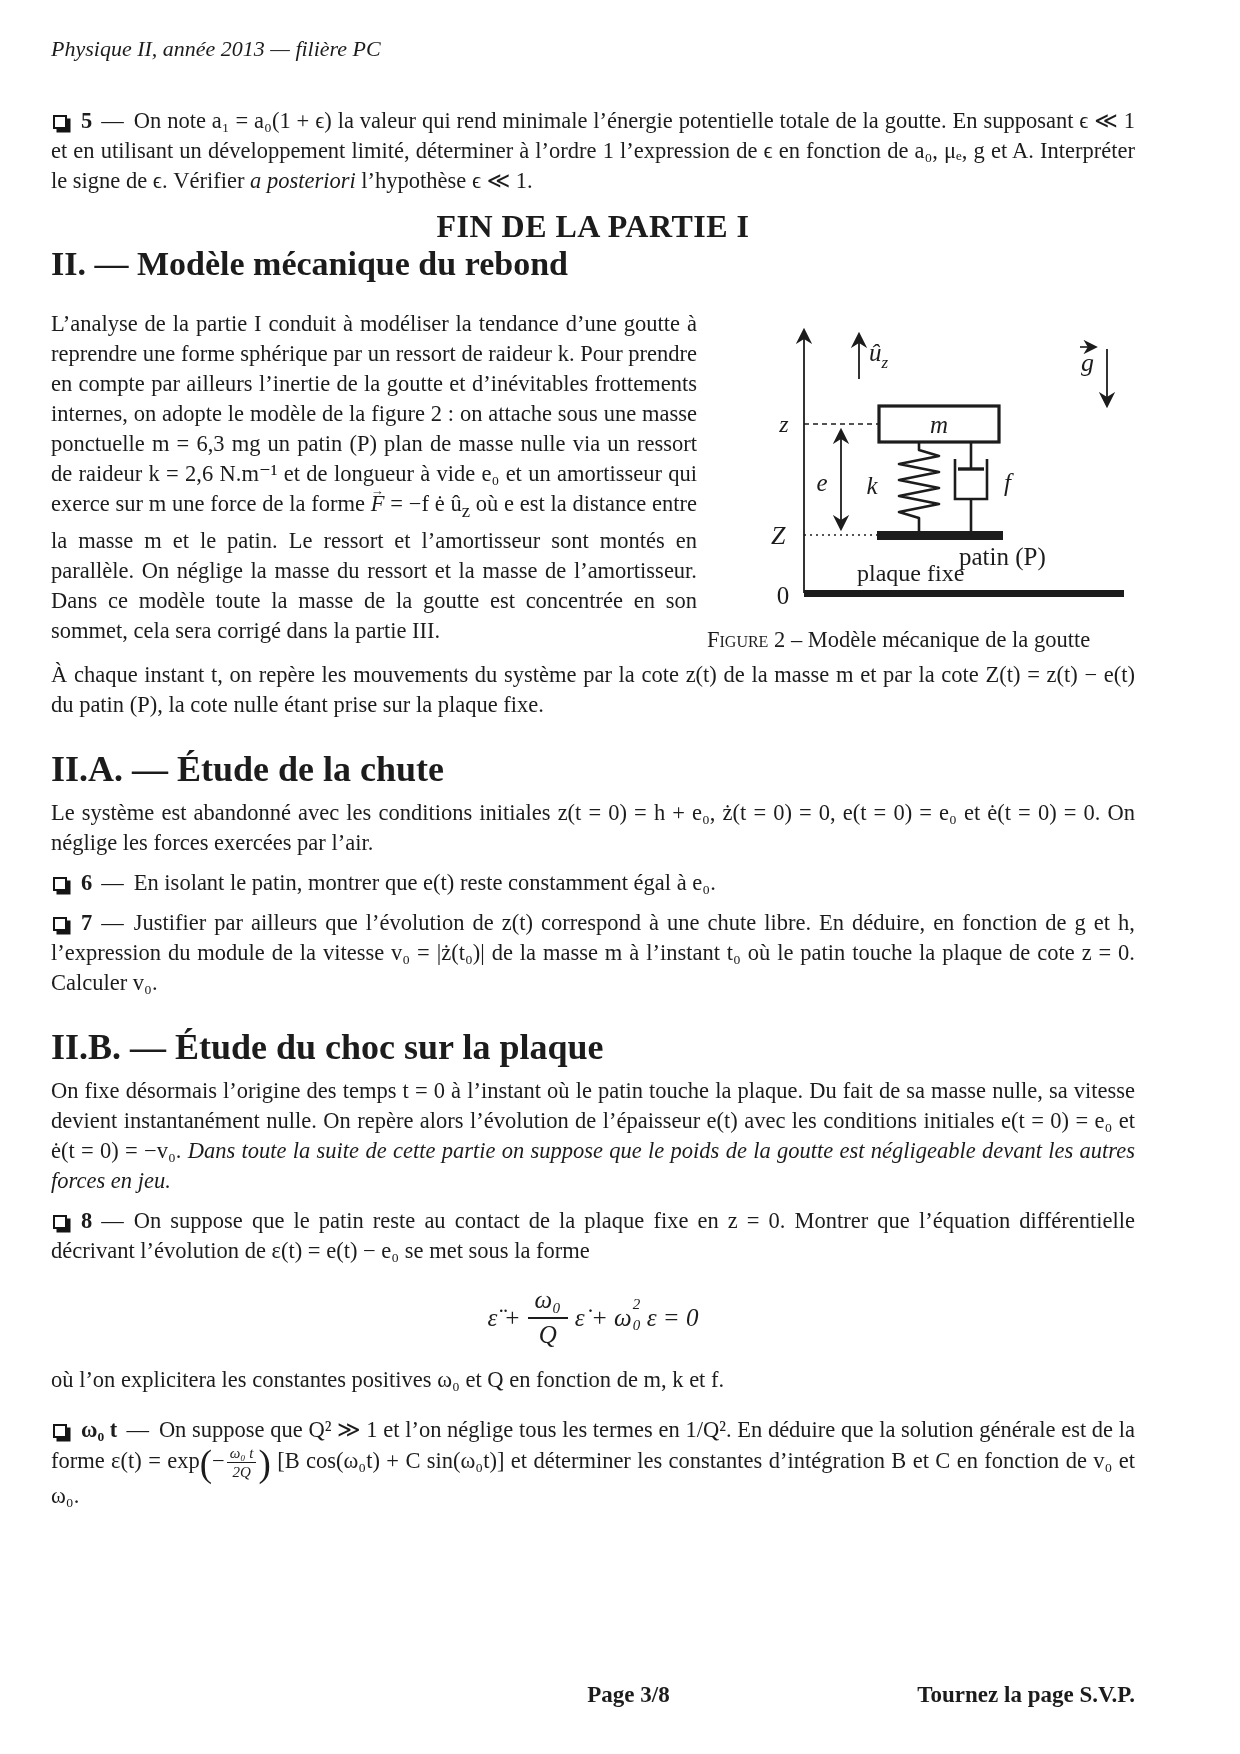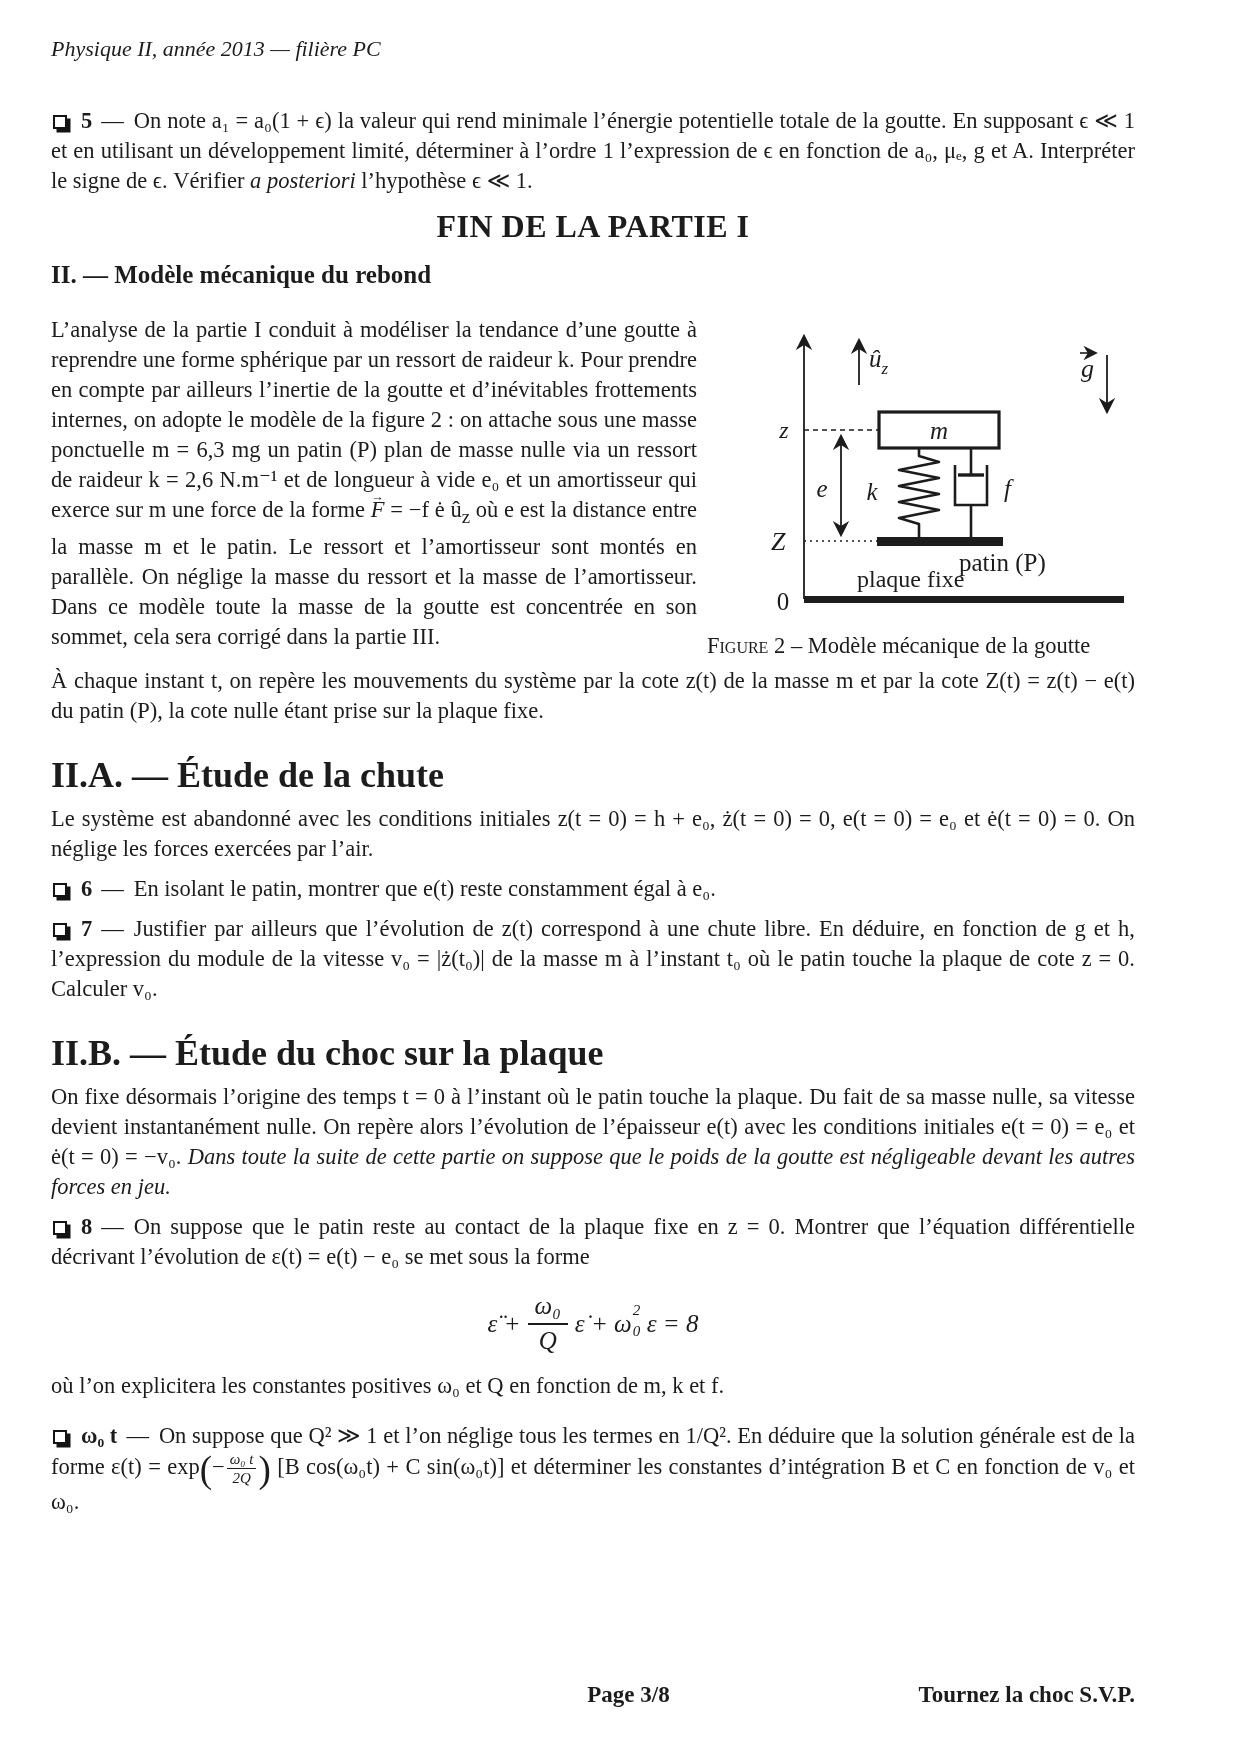--- a/index.html
+++ b/index.html
@@ -14,21 +14,21 @@
   .body { font-size:22.5px; line-height:30px; text-align:justify; }
   .q { margin-top:10px; }
   .qmark {
     display:inline-block; width:14px; height:14px; background:#fff;
     border:2.6px solid #141414; box-shadow:3.5px 3.5px 0 0 #141414;
     margin:0 14px 0 2px; vertical-align:-1px;
   }
   .qnum { font-weight:bold; }
   .qdash { margin:0 10px 0 9px; }
   .fin { text-align:center; font-weight:bold; font-size:32px; margin-top:12px; letter-spacing:.5px; }
-  h1 { font-size:25px; font-weight:bold; margin-top:16px; }
+  h1 { font-size:34px; font-weight:bold; }
   h2 { font-size:36px; font-weight:bold; margin-top:28px; margin-bottom:8px; }
   .q5 { margin-top:44px; }
   .introwrap { margin-top:26px; }
   .figure { float:right; width:428px; margin-left:10px; margin-bottom:2px; }
   .figure svg { display:block; }
   .caption { font-size:22.5px; line-height:29px; margin-top:4px; text-align:left; }
   .smallcaps { font-variant:small-caps; }
   .clear { clear:both; }
   .cote { margin-top:14px; }
   .vec { position:relative; font-style:italic; display:inline-block; }
@@ -144,27 +144,27 @@
   <h2>II.B. — Étude du choc sur la plaque</h2>
   <p class="body">
     <span>On fixe désormais l’origine des temps t = 0 à l’instant où le patin touche la plaque. Du fait de sa masse nulle, sa vitesse devient instantanément nulle. On repère alors l’évolution de l’épaisseur e(t) avec les conditions initiales e(t = 0) = e₀ et ė(t = 0) = −v₀. </span><span class="itl">Dans toute la suite de cette partie on suppose que le poids de la goutte est négligeable devant les autres forces en jeu.</span>
   </p>
 
   <p class="body q">
     <span class="qmark"></span><span class="qnum">8</span><span class="qdash">—</span><span>On suppose que le patin reste au contact de la plaque fixe en z = 0. Montrer que l’équation différentielle décrivant l’évolution de ε(t) = e(t) − e₀ se met sous la forme</span>
   </p>
 
   <div class="equation">
-    <span class="meq">ε̈ +</span><span class="frac"><span class="num">ω₀</span><span class="den">Q</span></span><span class="meq">ε̇ + ω</span><span class="subsup"><sup>2</sup><sub>0</sub></span><span class="meq">ε = 8</span>
+    <span class="meq">ε̈ +</span><span class="frac"><span class="num">ω₀</span><span class="den">Q</span></span><span class="meq">ε̇ + ω</span><span class="subsup"><sup>2</sup><sub>0</sub></span><span class="meq">ε = 0</span>
   </div>
 
   <p class="body after-eq">où l’on explicitera les constantes positives ω₀ et Q en fonction de m, k et f.</p>
 
   <p class="body q q9">
     <span class="qmark"></span><span class="qnum">ω₀ t</span><span class="qdash">—</span><span>On suppose que Q² ≫ 1 et l’on néglige tous les termes en 1/Q². En déduire que la solution générale est de la forme ε(t) = exp</span><span class="bigp">(</span><span>−</span><span class="ifrac"><span class="num itl">ω₀ t</span><span class="den itl">2Q</span></span><span class="bigp">)</span><span> [B cos(ω₀t) + C sin(ω₀t)] et déterminer les constantes d’intégration B et C en fonction de v₀ et ω₀.</span>
   </p>
 
   <div class="footer">
     <span class="fpage">Page 3/8</span>
-    <span class="fturn">Tournez la choc S.V.P.</span>
+    <span class="fturn">Tournez la page S.V.P.</span>
   </div>
 
 </div>
 
 </body></html>

